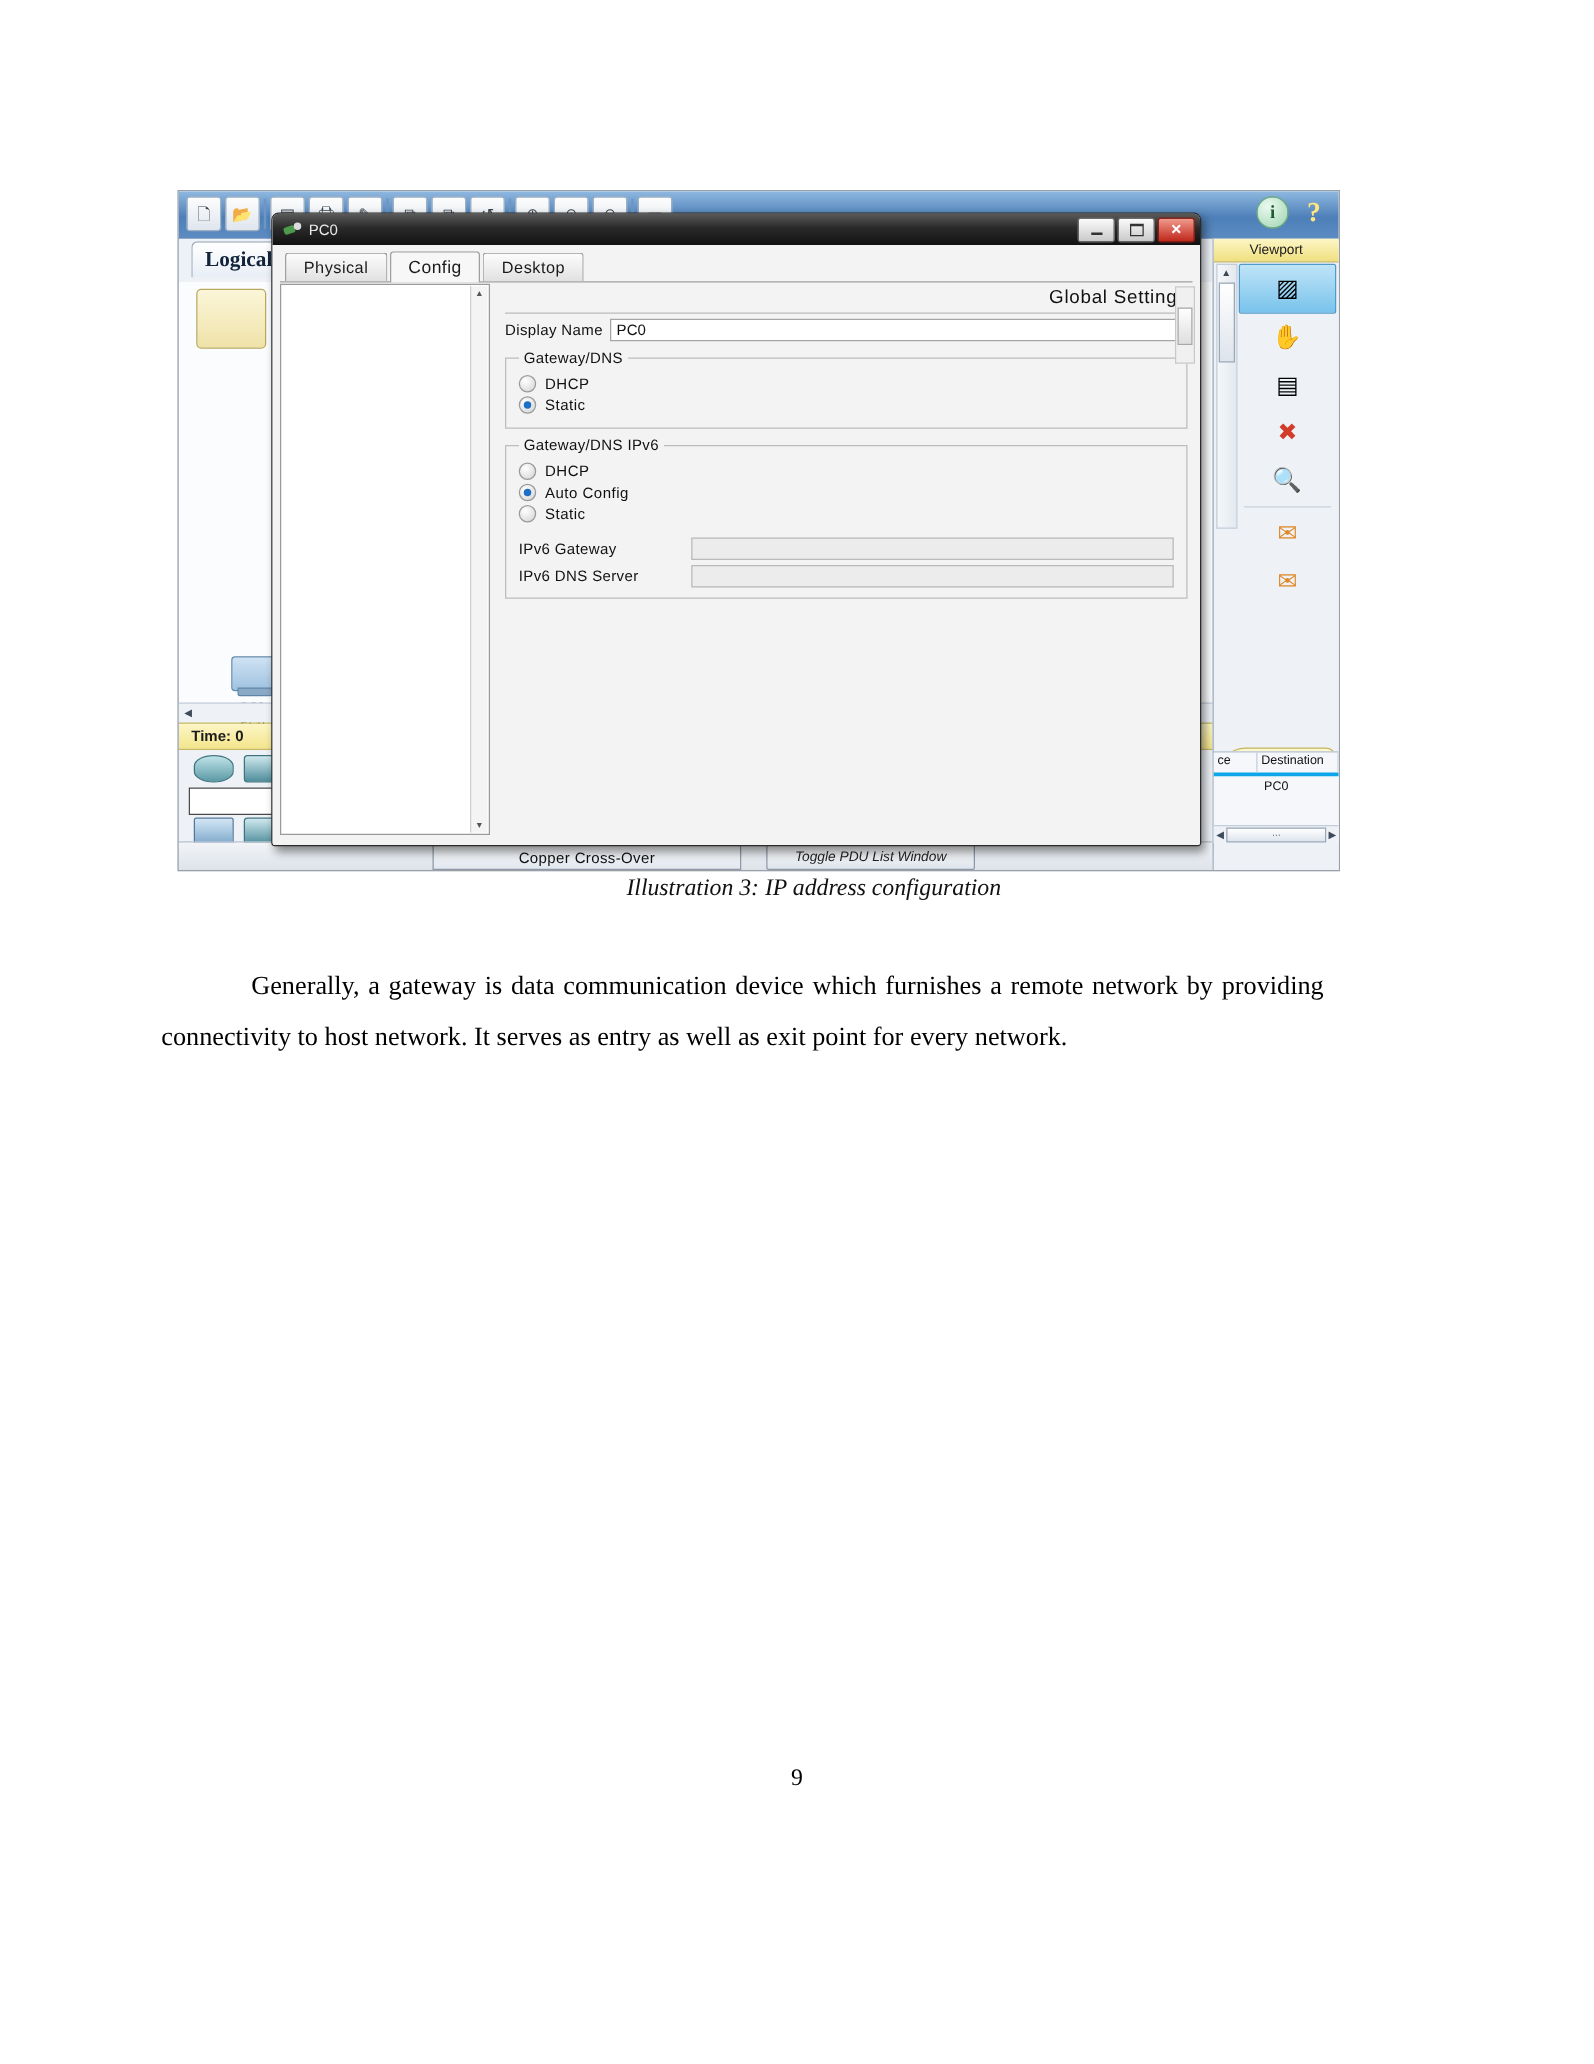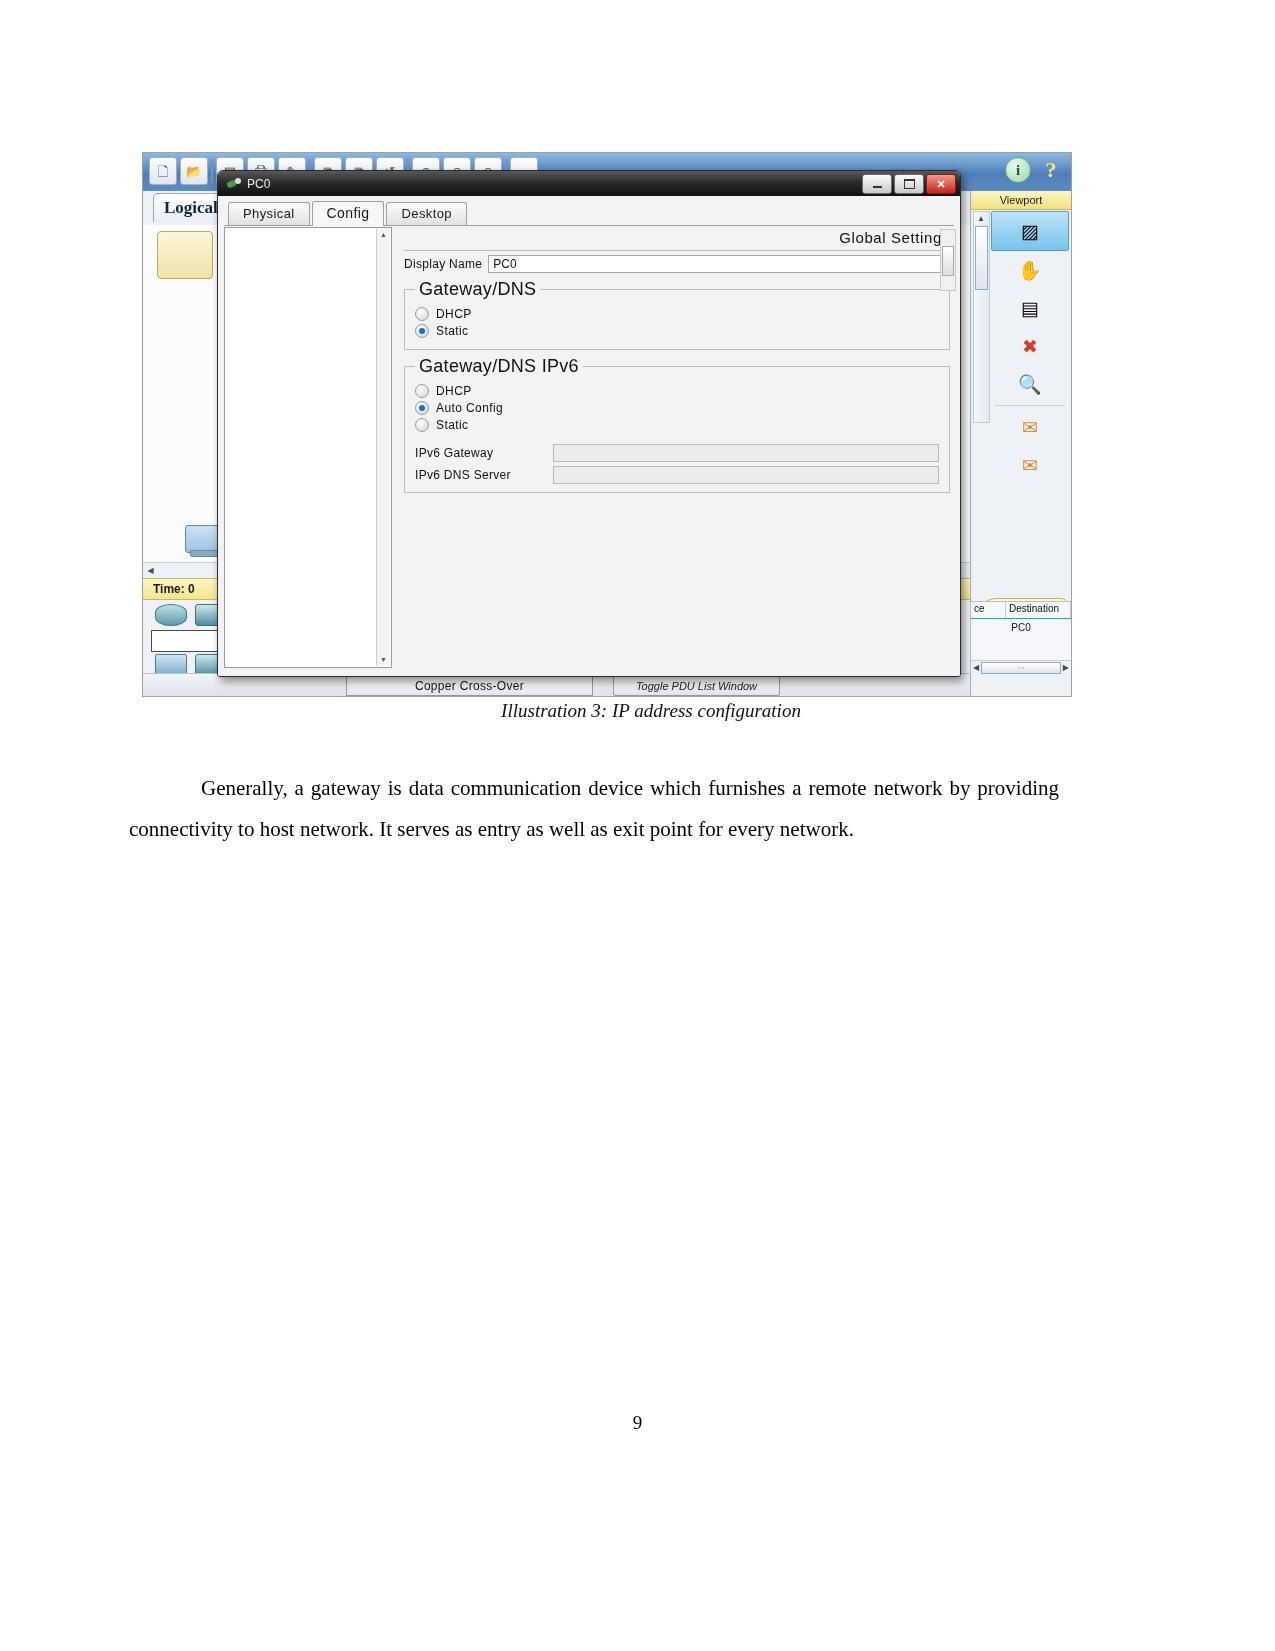--- a/index.html
+++ b/index.html
@@ -339,21 +339,21 @@
     background: #f5f7fa;
     border-left: 1px solid #b7c2cf;
     border-top: 1px solid #b7c2cf;
   }
   .pdu-hdr {
     display: flex;
     height: 16px;
     font-family: "Liberation Sans", sans-serif;
     font-size: 10px;
     color: #111;
-    border-bottom: 1px solid #0ea5e9;
+    border-bottom: 3px solid #0ea5e9;
   }
   .pdu-hdr div {
     padding: 1px 3px;
     border-right: 1px solid #c4cedb;
     white-space: nowrap;
     overflow: hidden;
   }
   .pdu-row {
     display: flex;
     height: 16px;
@@ -594,21 +594,21 @@
     font-size: 12px;
   }
 
   fieldset.grp {
     border: 1px solid #bdbdbd;
     margin: 6px 0 0 0;
     padding: 4px 10px 8px 10px;
   }
   fieldset.grp legend {
     font-family: "Liberation Sans", sans-serif;
-    font-size: 18px;
+    font-size: 12px;
     color: #111;
     padding: 0 4px;
     letter-spacing: .3px;
   }
   .radio-row {
     display: flex;
     align-items: center;
     gap: 7px;
     margin: 3px 0;
   }

